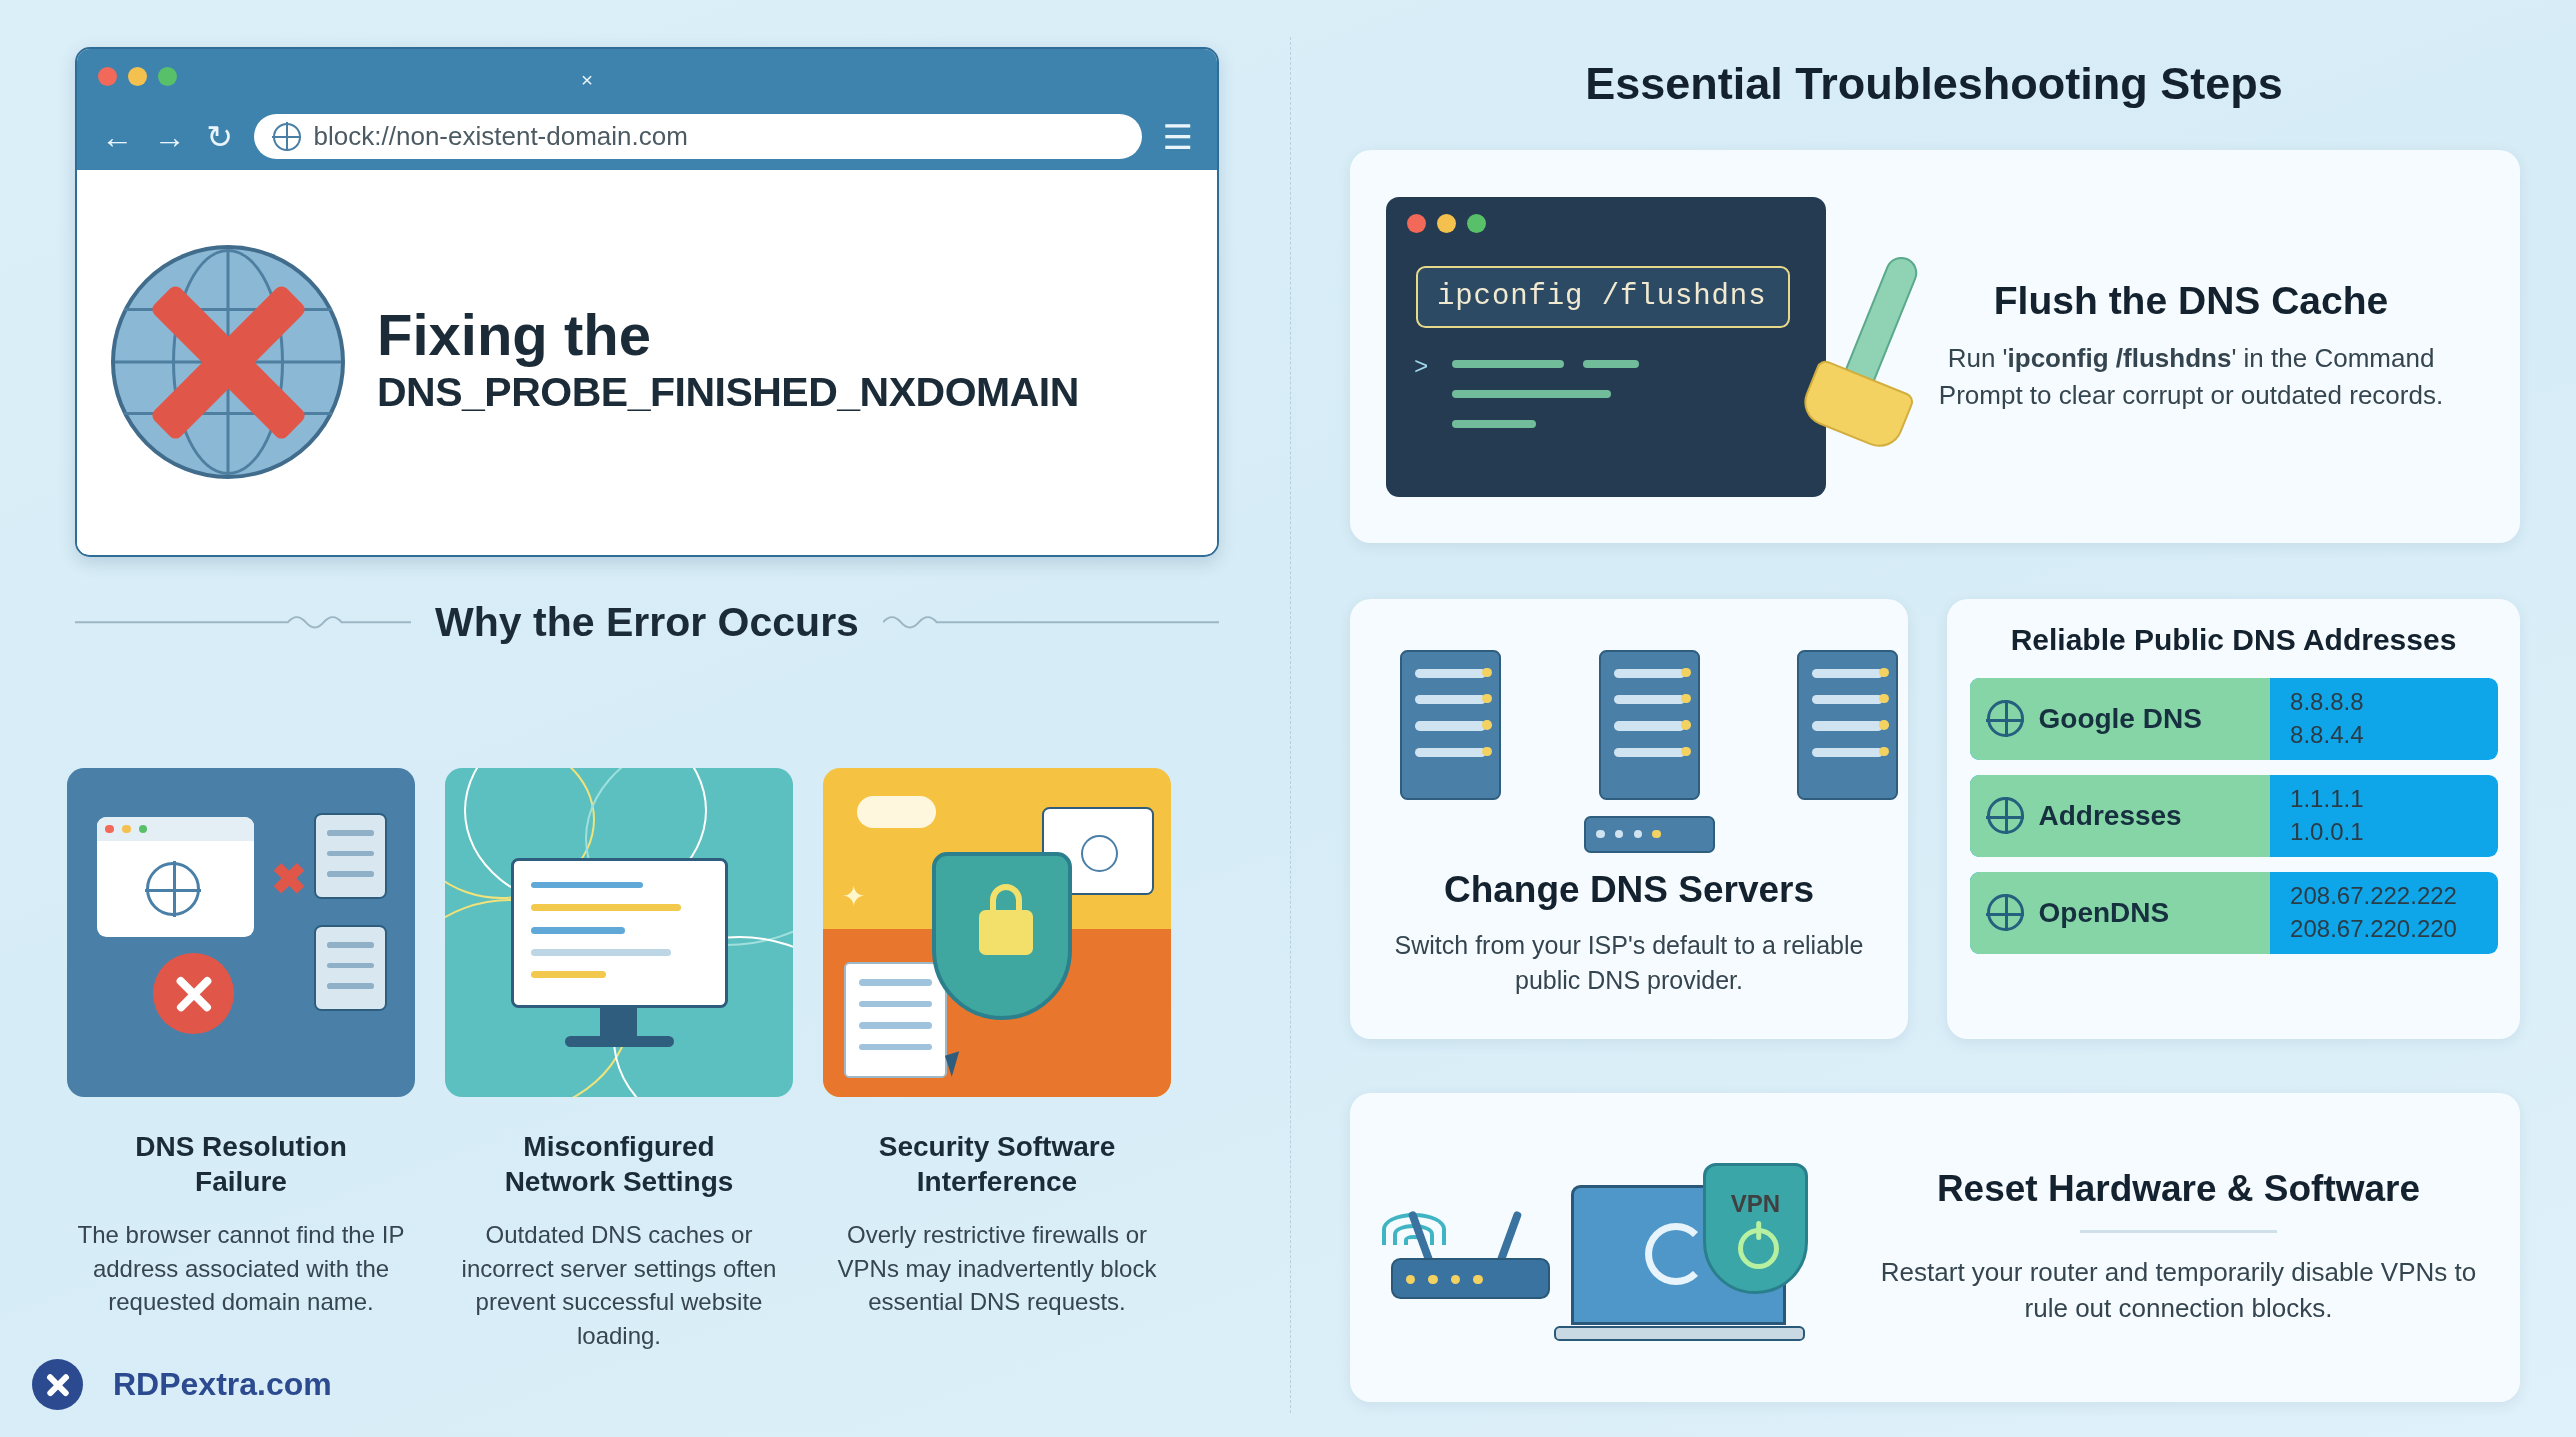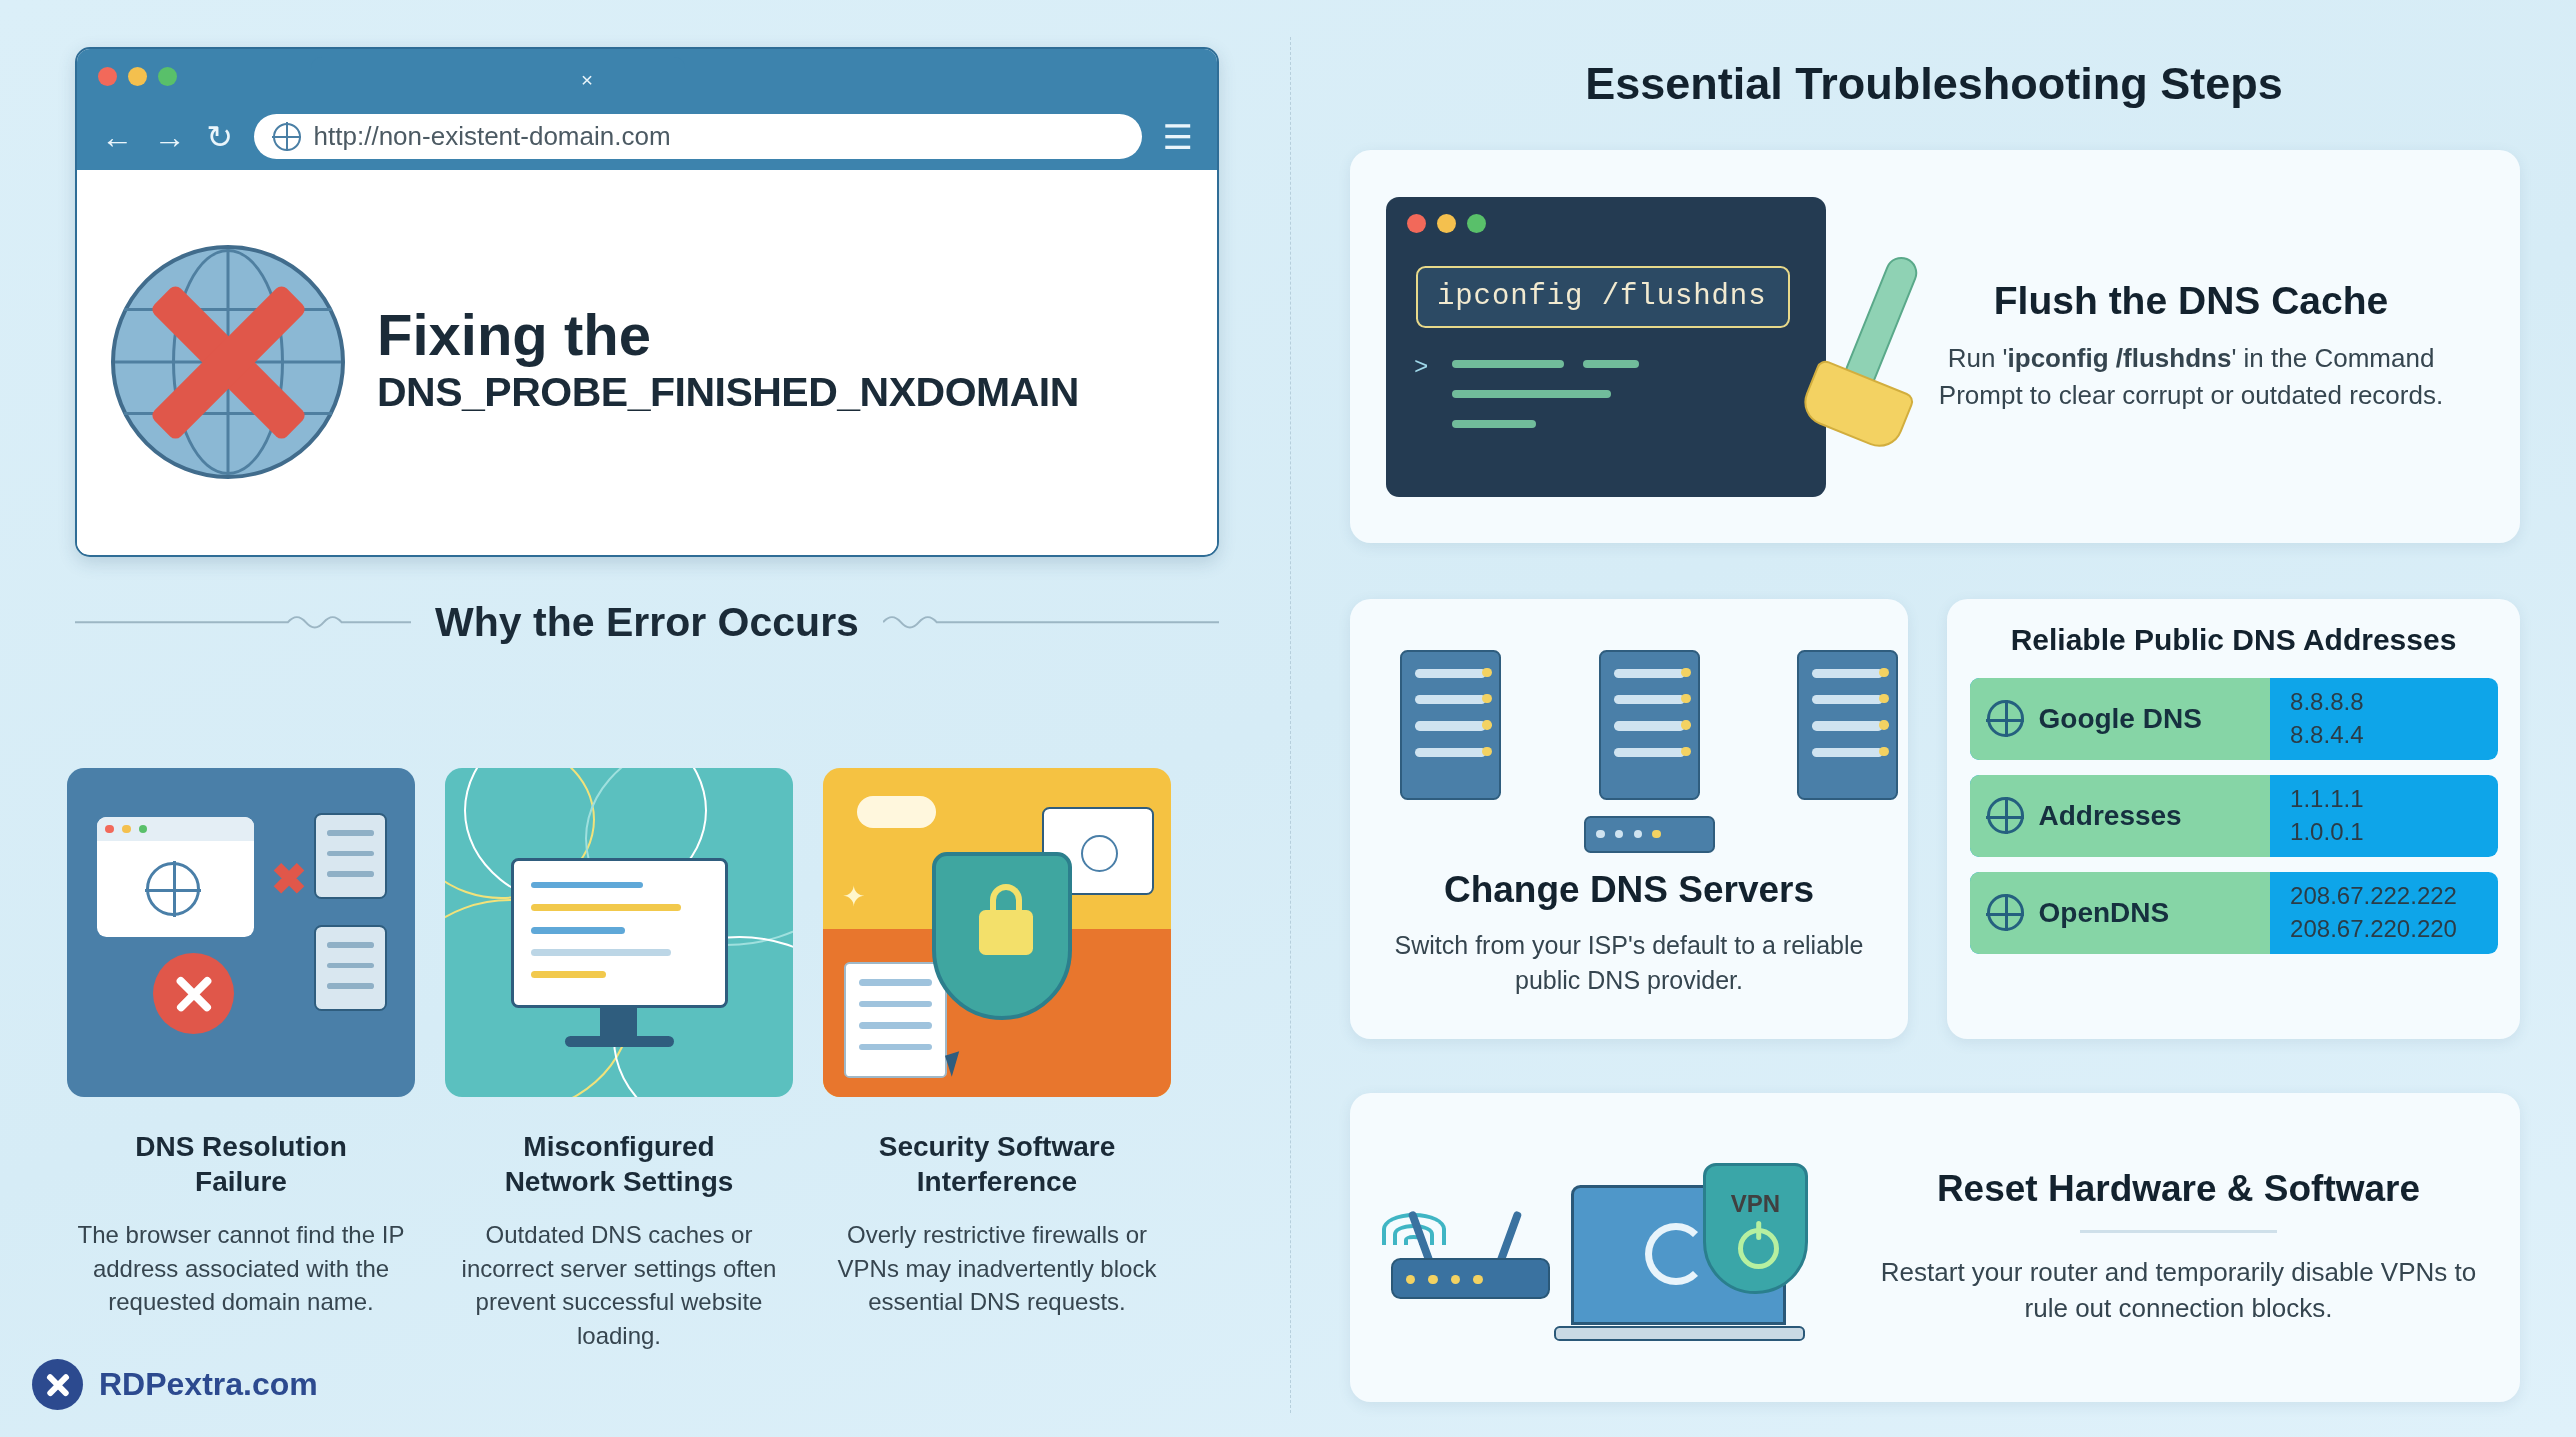--- a/index.html
+++ b/index.html
@@ -274,21 +274,21 @@
   .vpn-shield { position:absolute; left:329px; top:32px; width:105px; height:131px; background:#3aa6a8; border-radius:13px 13px 52px 52px; border:3.7px solid #2a7f8d;}
   .vpn-shield .lbl { position:absolute; left:0; right:0; top:24px; text-align:center; color:#404040; font-weight:bold; font-size:24px;}
   .vpn-shield .pwr { position:absolute; left:32px; top:62px; width:41px; height:41px; border:5.6px solid #b7f0a0; border-radius:50%;}
   .vpn-shield .pwr:after{content:"";position:absolute;left:50%;top:-11.2px;width:5.6px;height:19px;background:#b7f0a0;transform:translateX(-50%);border-radius:2.8px;}
   .reset-text { margin-left: 56px; width: 599px; }
   .reset-text h3 { font-size: 37px; font-weight: bold; color:#13222e; text-align:center;}
   .reset-text .rule { width: 197px; height:2.8px; background:#cfe0ea; margin: 20.6px auto; }
   .reset-text p { font-size: 26px; color:#35454f; line-height:1.42; text-align:center;}
 
   
-  .brand { position:absolute; left: 32px; bottom: 28px; display:flex; align-items:center; gap:16px;}
+  .brand { position:absolute; left: 32px; bottom: 28px; display:flex; align-items:center; gap:30px;}
   .brand .mark { width:51px;height:51px;border-radius:50%;background:#2c4a8f;position:relative;}
   .brand .mark:before,.brand .mark:after{content:"";position:absolute;left:50%;top:50%;width:28px;height:5.6px;background:#fff;border-radius:2.8px;}
   .brand .mark:before{transform:translate(-50%,-50%) rotate(45deg);} .brand .mark:after{transform:translate(-50%,-50%) rotate(-45deg);}
   .brand .bname { font-size:32px; font-weight:bold; color:#2c4a8f;}
 </style>
 </head>
 <body>
 
 <div class="page">
 
@@ -303,21 +303,21 @@
         <span class="dot g"></span>
         <div class="tab"></div>
         <div class="tab-close">×</div>
       </div>
       <div class="browser-toolbar">
         <span class="nav-ico">←</span>
         <span class="nav-ico">→</span>
         <span class="nav-ico">↻</span>
         <div class="urlbar">
           <span class="globe-sm"></span>
-          <span class="url-text">http://non-existent-domain.com</span>
+          <span class="url-text">block://non-existent-domain.com</span>
         </div>
         <span class="hamburger">☰</span>
       </div>
       <div class="browser-body">
         <div class="globe-x">
           <div class="par2"></div>
             <div class="par"></div>
             <div class="par3"></div>
           <div class="mer"></div>
             <div class="mer2"></div>

